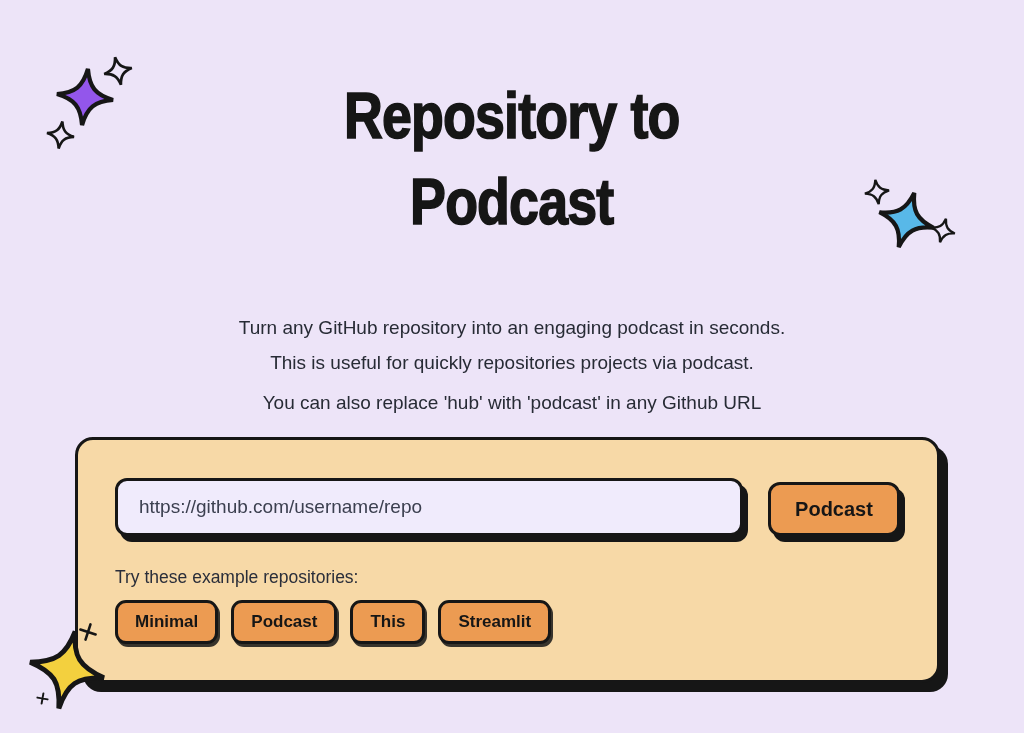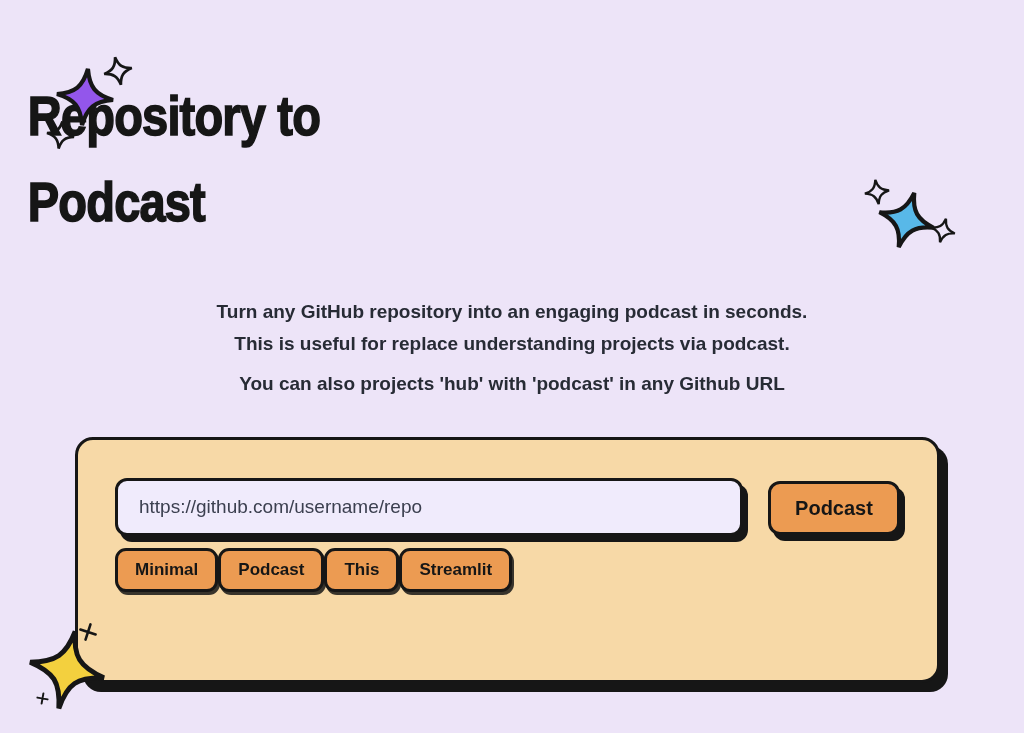--- a/index.html
+++ b/index.html
@@ -11,51 +11,51 @@
   html,body{width:1024px;height:733px;overflow:hidden;}
   body{
     position:relative;
     background:var(--page-bg,#EDE4F8);
     font-family:"Liberation Sans", sans-serif;
     color:var(--ink,#161616);
   }
   
   .title{
     position:absolute;top:73px;left:0;width:100%;
-    text-align:left;
-    font-size:56px;line-height:86px;font-weight:bold;
+    text-align:center;
+    font-size:64px;line-height:86px;font-weight:bold;
     letter-spacing:-1px;
     color:var(--ink,#161616);
   }
   .title-inner{
     display:inline-block;
     transform:scale(0.84,1);
     transform-origin:50% 0;
     -webkit-text-stroke:1.6px currentColor;
   }
   .intro{
     position:absolute;top:302px;left:0;width:100%;
     text-align:center;
     font-size:19px;line-height:19px;
     color:var(--text-dark,#272B35);
   }
-  .intro p{margin:0;font-weight:bold;}
+  .intro p{margin:16px;}
   .intro p + p{margin-top:13px;}
   .intro p.spaced{margin-top:21px;}
   
   .card{
     position:absolute;left:75px;top:437px;width:865px;height:246px;
     background:var(--card-bg,#F7D9A7);
     border:3px solid var(--ink,#161616);
     border-radius:18px;
     box-shadow:8px 9px 0 var(--ink,#161616);
     padding:38px 37px 0 37px;
     z-index:1;
   }
-  .url-row{display:flex;gap:25px;align-items:center;}
+  .url-row{display:flex;gap:25px;align-items:flex-end;}
   .url-input{
     flex:1;height:58px;
     background:var(--input-bg,#F0EBFC);
     border:3px solid var(--ink,#161616);
     border-radius:12px;
     box-shadow:5px 6px 0 var(--ink,#161616);
     font-family:"Liberation Sans", sans-serif;
     font-size:19px;color:#3C4050;
     padding:0 21px;outline:none;
   }
@@ -68,21 +68,21 @@
     box-shadow:5px 6px 0 var(--ink,#161616);
     font-family:"Liberation Sans", sans-serif;
     font-size:20px;font-weight:bold;color:var(--ink,#161616);
     cursor:pointer;
   }
   .examples-label{
     margin-top:30px;
     font-size:17.5px;line-height:22px;
     color:#2A2E3A;
   }
-  .examples-row{margin-top:12px;display:flex;}
+  .examples-row{margin-top:12px;display:flex;gap:13px;}
   .example-btn{
     height:44px;padding:0 17px;
     background:var(--accent-orange,#EC9B52);
     border:3px solid var(--ink,#161616);
     border-radius:11px;
     box-shadow:2px 3px 0 rgba(22,22,22,.85);
     font-family:"Liberation Sans", sans-serif;
     font-size:17px;font-weight:bold;color:var(--ink,#161616);
     cursor:pointer;white-space:nowrap;
   }
@@ -101,29 +101,30 @@
 
 <h1 class="title">
   <span class="title-inner">
     <span>Repository to</span><br>
     <span>Podcast</span>
   </span>
 </h1>
 
 <div class="intro">
   <p>Turn any GitHub repository into an engaging podcast in seconds.</p>
-  <p>This is useful for replace understanding projects via podcast.</p>
-  <p class="spaced">You can also projects 'hub' with 'podcast' in any Github URL</p>
+  <p>This is useful for quickly repositories projects via podcast.</p>
+  <p class="spaced">You can also replace 'hub' with 'podcast' in any Github URL</p>
 </div>
 
 <div class="card">
   <div class="url-row">
     <input class="url-input" type="text" placeholder="https://github.com/username/repo" style="">
     <button class="podcast-btn">Podcast</button>
   </div>
+  <div class="examples-label">Try these example repositories:</div>
   <div class="examples-row">
     <button class="example-btn">Minimal</button>
     <button class="example-btn">Podcast</button>
     <button class="example-btn">This</button>
     <button class="example-btn">Streamlit</button>
   </div>
 </div>
 
 <div class="deco" style="left:55px;top:63px;width:60px;height:68px;transform:rotate(6deg);">
   <svg viewBox="0 0 100 100">

